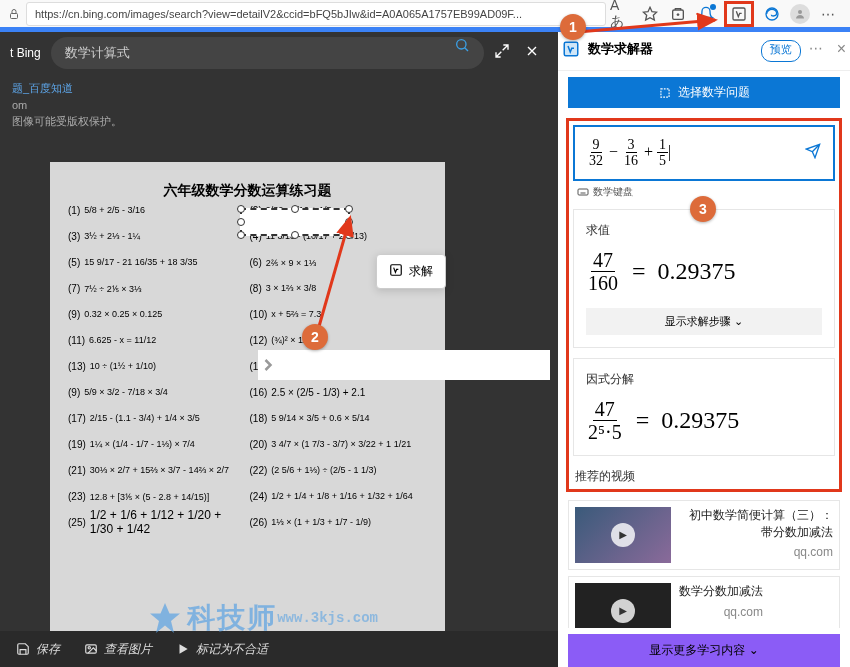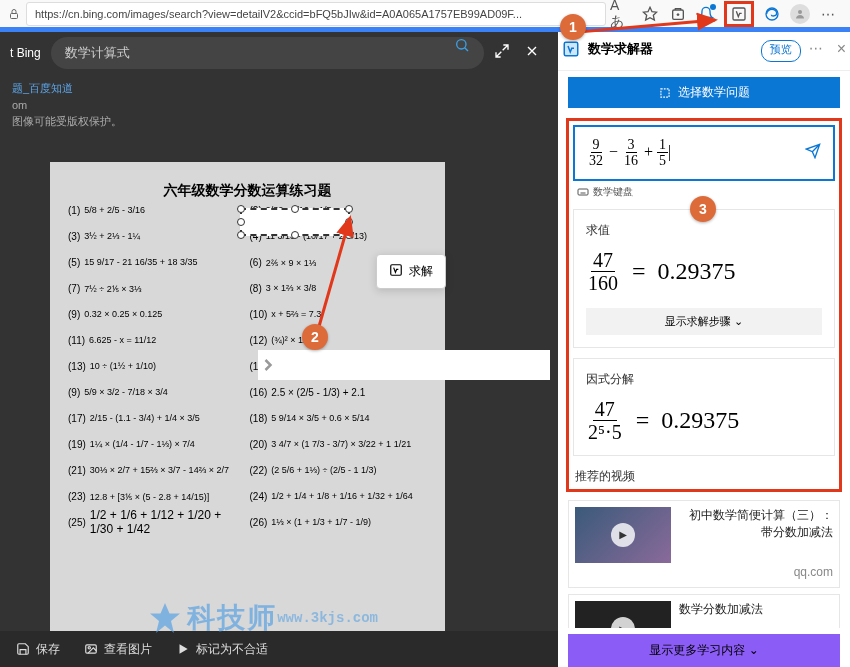--- a/index.html
+++ b/index.html
@@ -43,21 +43,21 @@
   
   
   .solve-popup { position: absolute; background: #fff; border: 1px solid #ccc; border-radius: 4px; padding: 8px 12px; display: flex; align-items: center; gap: 6px; font-size: 12px; box-shadow: 0 2px 8px rgba(0,0,0,.15); }
   
   
   .nav-arrow { position: absolute; top: 50%; font-size: 28px; color: #999; cursor: pointer; }
   .nav-arrow.right { right: 8px; }
   
   
   .bottom-bar { position: absolute; bottom: 0; left: 0; right: 0; height: 36px; background: #2a2a2a; display: flex; align-items: center; padding: 0 16px; gap: 24px; color: #ddd; font-size: 12px; }
-  .bb-item { display: flex; align-items: center; gap: 6px; cursor: pointer; }
+  .bb-item { display: flex; align-items: center; gap: 6px; cursor: pointer; font-style: italic; }
   
   
   .panel-header { display: flex; padding: 8px 4px; gap: 8px; border-bottom: 1px solid #eee; }
   .panel-title { font-size: 13px; font-weight: bold; flex: 1; }
   .preview-btn { border: 1px solid #0b77d5; color: #0b77d5; border-radius: 10px; padding: 1px 8px; font-size: 11px; cursor: pointer; }
   .panel-more { color: #888; cursor: pointer; font-size: 14px; }
   .panel-close { color: #888; cursor: pointer; font-size: 16px; margin-left: 6px; }
   
   .select-problem-btn { margin: 6px 10px; background: #0b77d5; color: #fff; text-align: center; padding: 7px; font-size: 12px; cursor: pointer; display: flex; align-items: center; justify-content: center; gap: 6px; }
   
@@ -79,21 +79,21 @@
   .show-steps { background: #f2f2f2; text-align: center; padding: 6px; font-size: 11px; margin-top: 14px; cursor: pointer; }
   
   .rec-title { font-size: 12px; color: #333; margin-top: 8px; padding-left: 2px; }
   
   .video-list { padding: 4px 10px; display: flex; flex-direction: column; gap: 6px; overflow: hidden; }
   .video-item { display: flex; gap: 8px; align-items: flex-start; border: 1px solid #e6e6e6; padding: 6px; }
   .video-thumb { width: 96px; height: 56px; background: #555; position: relative; flex-shrink: 0; display: flex; align-items: center; justify-content: center; }
   .play-circle { width: 24px; height: 24px; border-radius: 50%; background: rgba(255,255,255,.8); display: flex; align-items: center; justify-content: center; font-size: 10px; color: #333; }
   .video-info { font-size: 12px; line-height: 1.4; text-align: right; }
   .video-title { color: #222; }
-  .video-src { color: #888; margin-top: 24px; }
+  .video-src { color: #888; margin-top: 4px; }
   
   .more-content { text-align: center; padding: 8px; font-size: 12px; background: #8b5cf6; margin: 6px 10px 0; cursor: pointer; }
   
   
   .marker { position: absolute; width: 26px; height: 26px; border-radius: 50%; background: #dd6b3a; color: #fff; display: flex; align-items: center; justify-content: center; font-size: 14px; font-weight: bold; z-index: 100; box-shadow: 0 1px 3px rgba(0,0,0,.3); }
   .arrow-svg { position: absolute; z-index: 99; pointer-events: none; }
   
   
   .watermark { position: absolute; right: 180px; bottom: 30px; color: rgba(91,163,226,.7); font-size: 18px; font-weight: bold; display: flex; flex-direction: row; align-items: center; pointer-events: none; z-index: 50; }
   .watermark .logo { font-size: 28px; letter-spacing: 2px; }

